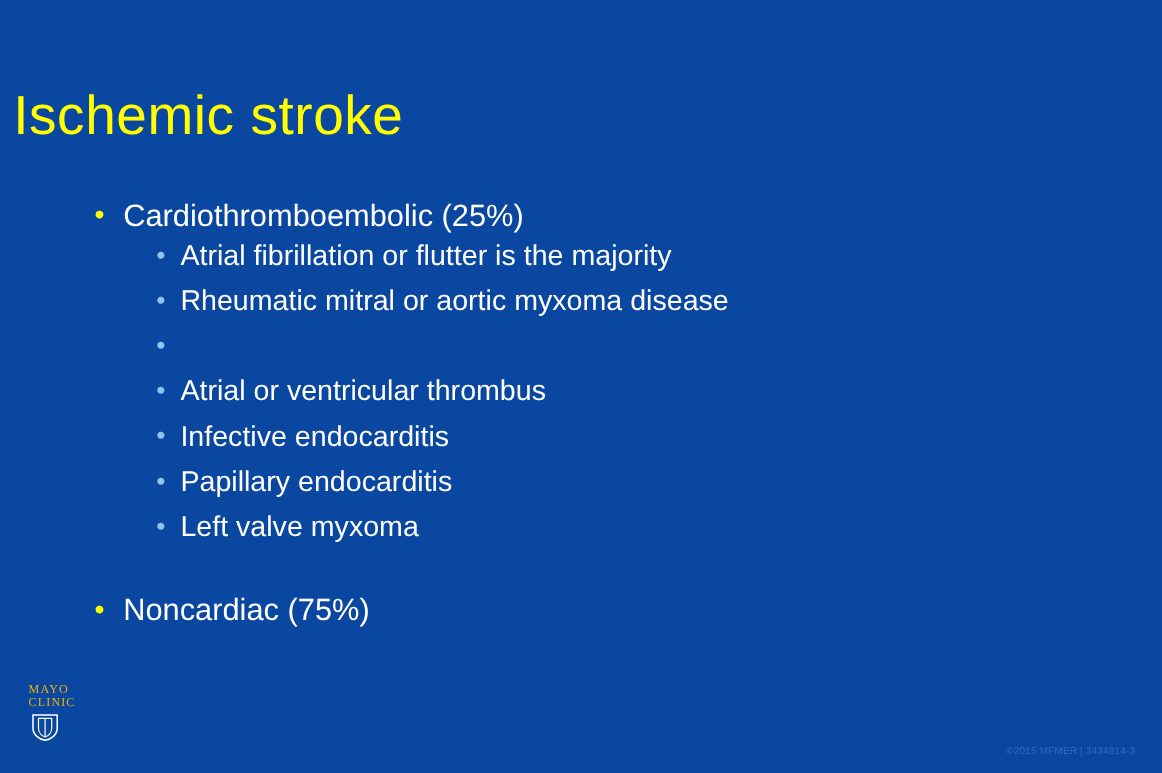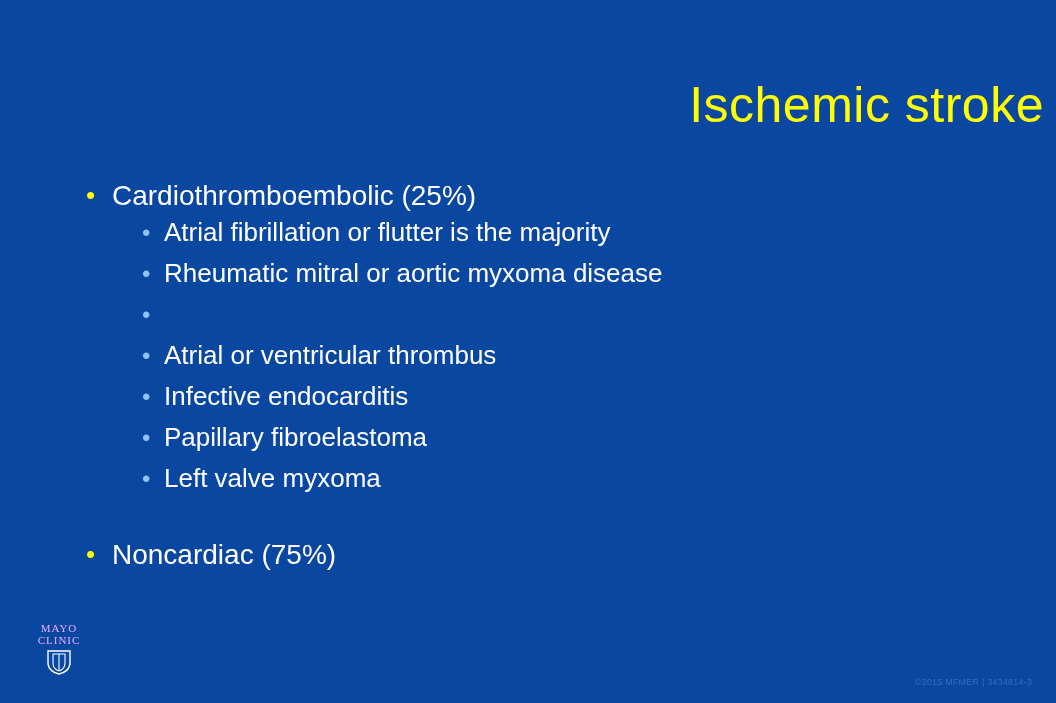--- a/index.html
+++ b/index.html
@@ -28,21 +28,21 @@
     top: 6px;
     right: 6px;
     bottom: 6px;
     background: #0a47a0;
   }
   .title {
     position: absolute;
     top: 66px;
     left: 0;
     width: 100%;
-    text-align: right;
+    text-align: left;
     color: #ffff00;
     font-size: 50px;
     font-weight: normal;
     letter-spacing: 0.5px;
     line-height: 1.1;
   }
   .content {
     position: absolute;
     top: 168px;
     left: 74px;
@@ -82,22 +82,22 @@
     color: #ffffff;
   }
   .spacer {
     height: 34px;
   }
   .logo {
     position: absolute;
     left: 14px;
     bottom: 12px;
     width: 66px;
-    text-align: center;
-    color: #f0abfc;
+    text-align: left;
+    color: #eab308;
   }
   .logo .name {
     font-size: 11px;
     letter-spacing: 1px;
     line-height: 1.15;
     font-family: "Liberation Serif", serif;
   }
   .logo .shield {
     margin: 2px auto 0;
     width: 30px;
@@ -147,21 +147,21 @@
         <span class="text">Atrial or ventricular thrombus</span>
       </div>
 
       <div class="l2">
         <span class="bullet">•</span>
         <span class="text">Infective endocarditis</span>
       </div>
 
       <div class="l2">
         <span class="bullet">•</span>
-        <span class="text">Papillary  fibroelastoma</span>
+        <span class="text">Papillary  endocarditis</span>
       </div>
 
       <div class="l2">
         <span class="bullet">•</span>
         <span class="text">Left valve myxoma</span>
       </div>
 
       <div class="spacer"></div>
 
       <div class="l1">

